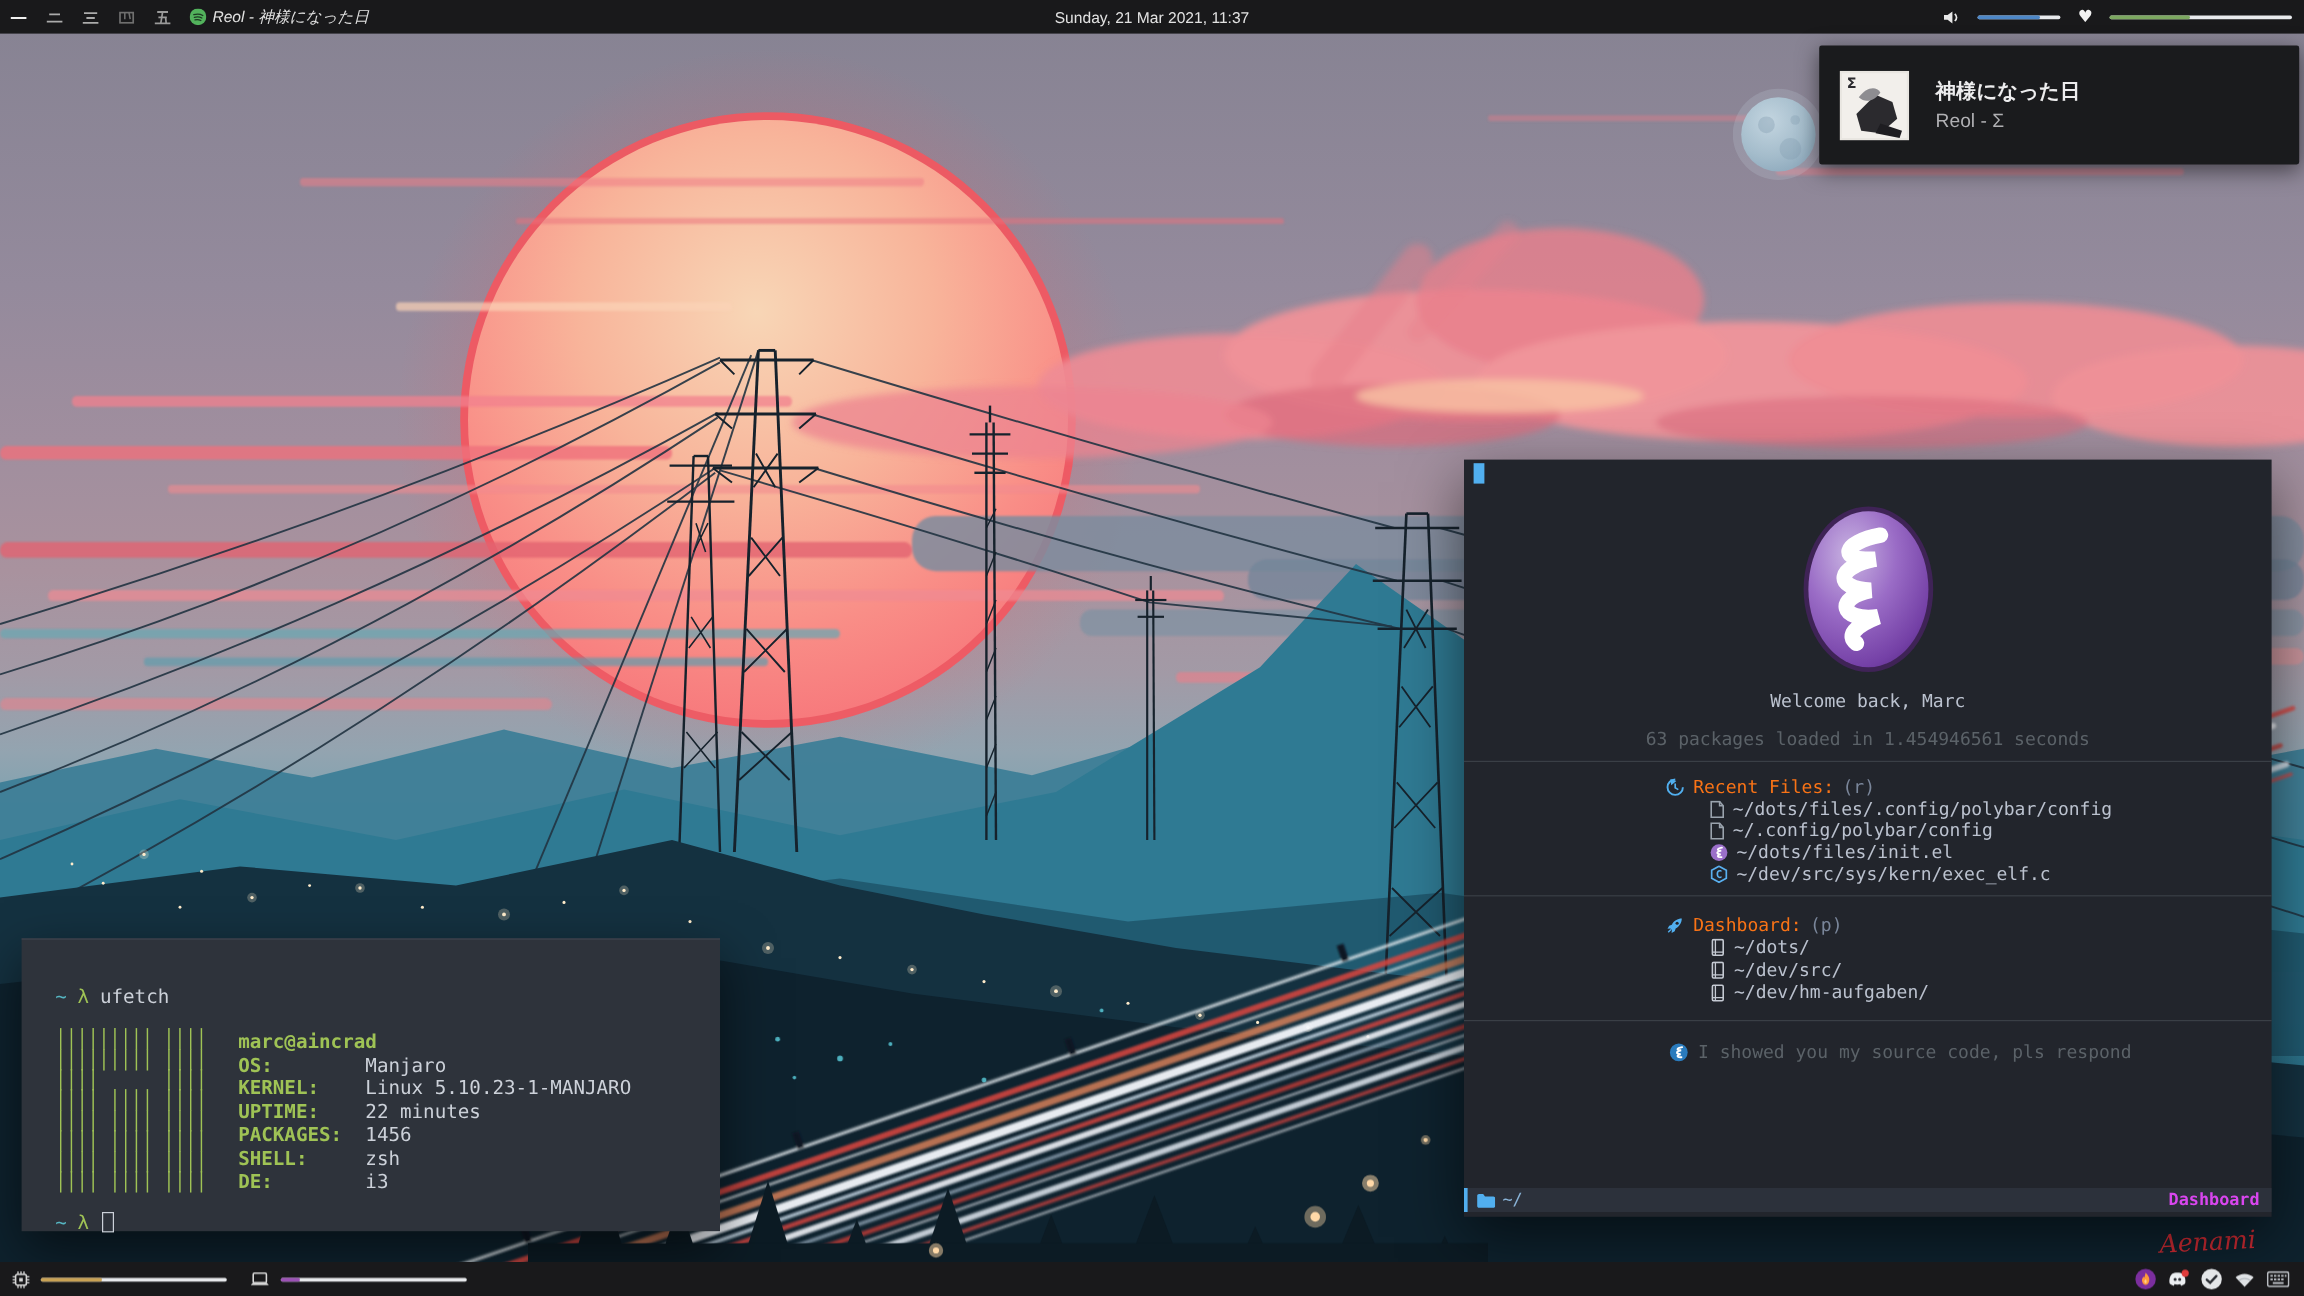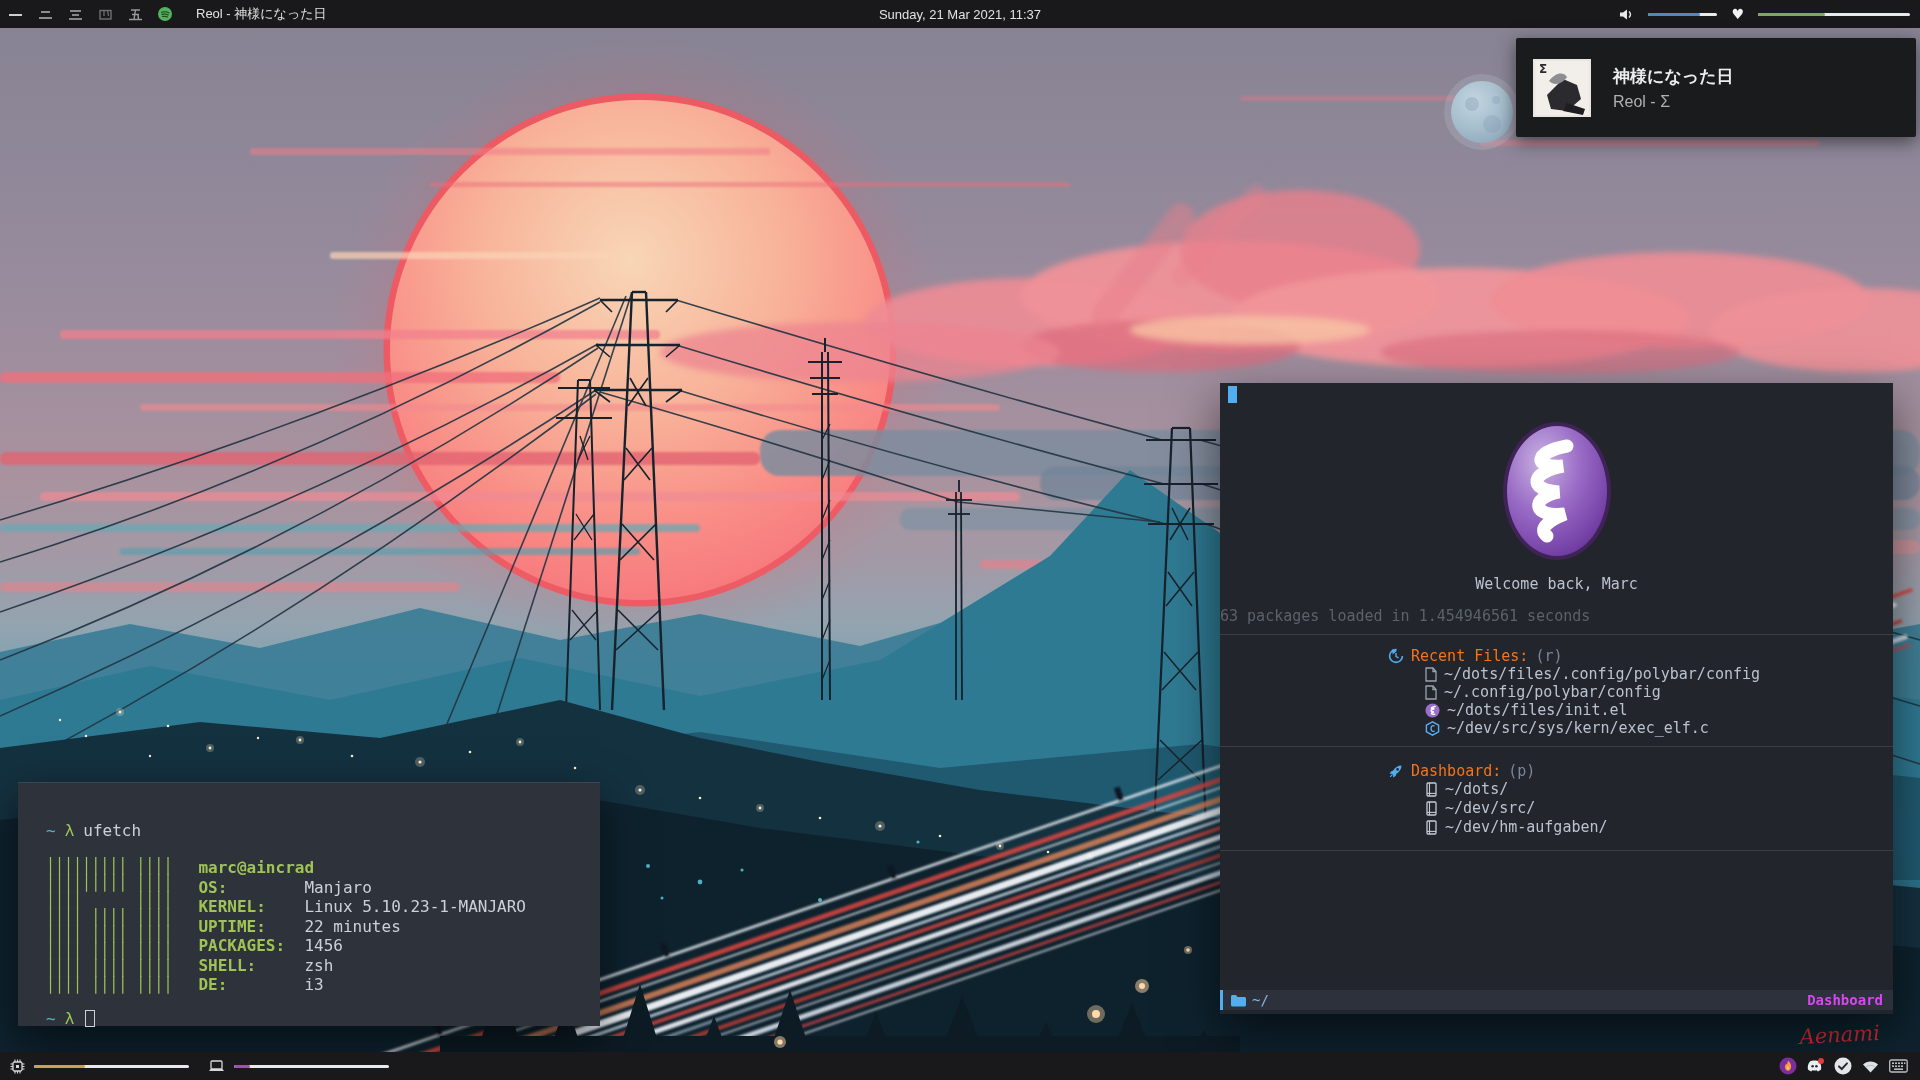--- a/index.html
+++ b/index.html
@@ -12,21 +12,21 @@
     background:linear-gradient(180deg,#87839300 0,#878393 2%,#948a9c 22%,#a08e9e 34%,#a9929e 44%,#a29aa6 52%,#93a4b0 58%,#7aa2b0 63%,#5e96a8 68%,#3f7f97 74%,#2f7a93 80%,#12303f 100%);
   }
   .wallpaper svg { position:absolute; inset:0; }
 
   
   .bar { position:absolute; left:0; width:1920px; height:28px; background:#19191b; z-index:30;
          display:flex; align-items:center; color:#e2e2e2; font-family:"Liberation Sans",sans-serif; font-size:13px; }
   .topbar { top:0; }
   .bottombar { top:1052px; }
   .ws { display:inline-flex; align-items:center; justify-content:center; width:30px; height:28px; }
-  .player { display:flex; align-items:center; gap:24px; margin-left:8px; }
+  .player { display:flex; align-items:center; gap:5px; margin-left:8px;font-style:italic; }
   .clock { position:absolute; left:0; right:0; text-align:center; pointer-events:none; }
   .bar-right { margin-left:auto; display:flex; align-items:center; gap:14px; padding-right:10px; }
   .slider { position:relative; height:3px; background:#e7e9ec; border-radius:2px; }
   .slider .fill { position:absolute; left:0; top:0; bottom:0; border-radius:2px; }
   .sl-vol { width:69px; } .sl-vol .fill { background:#4d87c7; }
   .sl-love { width:152px; } .sl-love .fill { background:#7ca860; }
   .sl-cpu { width:155px; } .sl-cpu .fill { background:#c9a254; }
   .sl-bl { width:155px; } .sl-bl .fill { background:#9c51b6; }
   .heart { color:#f2f2f2; font-size:14px; font-family:"DejaVu Sans",sans-serif; }
   .bar-left-b { display:flex; align-items:center; gap:9px; padding-left:10px; }
@@ -47,21 +47,21 @@
   .fval { color:#ccd1d9; }
   .tprompt2 { margin-top:14px; }
   .cursor { display:inline-block; width:10px; height:17px; border:1.5px solid #ccd1d9; margin-left:2px; }
 
   
   .emacs { position:absolute; left:1220px; top:383px; width:673px; height:631px; z-index:10;
     background:#22252c; box-shadow:0 18px 48px rgba(0,0,0,.55); color:#bbc2cf; font-size:15px; }
   .ecursor { position:absolute; left:8px; top:3px; width:9px; height:17px; background:#51afef; }
   .elogo { display:block; margin:37px auto 0; }
   .ewelcome { margin-top:13px; text-align:center; line-height:18px; color:#bbc2cf; }
-  .epkgs { margin-top:14px; line-height:18px; color:#5b6268; }
+  .epkgs { margin-top:14px; text-align:center; line-height:18px; color:#5b6268; }
   .esep { border:none; border-top:1px solid #3a3f46; margin-top:9px; }
   .ehead { margin-top:12px; padding-left:168px; line-height:18px; display:flex; align-items:center; gap:7px; }
   .ehead .t { color:#f97316; } .ehead .k { color:#7a869a; }
   .eitem { padding-left:205px; line-height:18px; display:flex; align-items:center; gap:7px; color:#bbc2cf; }
   .eitem.p { line-height:19px; }
   .emsg { margin-top:17px; padding-left:171px; display:flex; align-items:center; gap:8px; color:#5b6268; }
   .modeline { position:absolute; left:0; right:0; bottom:4px; height:20px; background:#2c313b;
     display:flex; align-items:center; font-size:14px; }
   .ml-accent { width:3px; height:20px; background:#51afef; }
   .ml-path { color:#8ab4d8; margin-left:6px; }
@@ -535,20 +535,27 @@
     <div class="eitem p">
       <svg width="13" height="15">
           <rect x="2" y="1" width="9" height="13" rx="1" fill="none" stroke="#c5cad3" stroke-width="1.3"></rect>
           <line x1="4.5" y1="1" x2="4.5" y2="14" stroke="#c5cad3" stroke-width="1.1"></line>
           <line x1="2" y1="11.4" x2="11" y2="11.4" stroke="#c5cad3" stroke-width="1.1"></line>
         </svg>
       <span>~/dev/hm-aufgaben/</span>
     </div>
     <hr class="esep" style="margin-top:13px;">
 
+    <div class="emsg">
+      <svg width="16" height="16">
+          <circle cx="8" cy="8" r="7.4" fill="#2a7bbd"></circle>
+          <path d="M10.8,3.6 C6,4.4 5.6,6.4 10,6.2 C5.6,7 5.2,9.4 9.6,9.6 C5.8,10.2 6.2,12.4 10.2,12" stroke="#fff" stroke-width="1.6" fill="none" stroke-linecap="round"></path>
+        </svg>
+      <span>I showed you my source code, pls respond</span>
+    </div>
 
     <div class="modeline">
       <span class="ml-accent"></span>
       <svg width="16" height="13" style="margin-left:7px">
           <path d="M1,2.5 C1,1.7 1.7,1 2.5,1 L6,1 L7.5,3 L14.5,3 C15.3,3 16,3.7 16,4.5 L16,11 C16,11.8 15.3,12.5 14.5,12.5 L2.5,12.5 C1.7,12.5 1,11.8 1,11 Z" fill="#51afef"></path>
         </svg>
       <span class="ml-path">~/</span>
       <span class="ml-buf">Dashboard</span>
     </div>
   </div>

